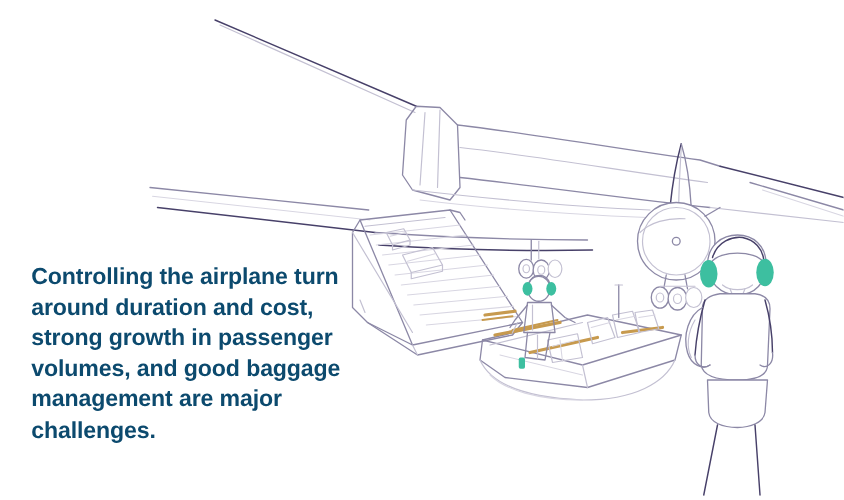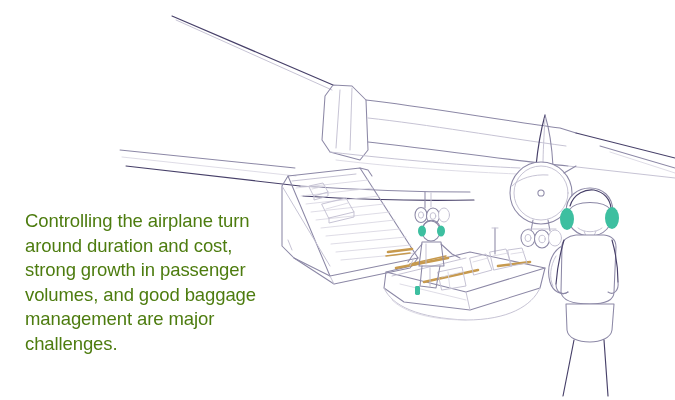--- a/index.html
+++ b/index.html
@@ -23,24 +23,24 @@
     left: 0;
     top: 0;
     width: 675px;
     height: 400px;
   }
   #caption {
     position: absolute;
     left: 25px;
     top: 209px;
     width: 270px;
-    color: #4d7c0f;
+    color: #0c4a6e;
     font-family: "Liberation Sans", sans-serif;
     font-size: 18.5px;
-    font-weight: normal;
+    font-weight: bold;
     line-height: 24.6px;
     letter-spacing: -0.1px;
     white-space: pre-line;
     z-index: 5;
   }
 </style>
 </head>
 <body>
 
 <div id="slide">

